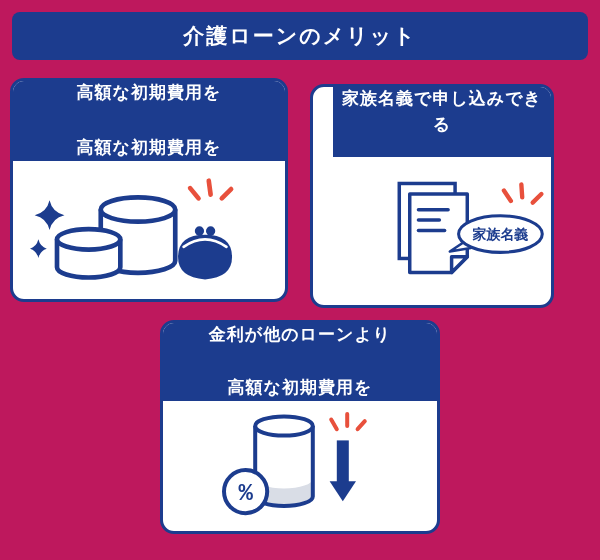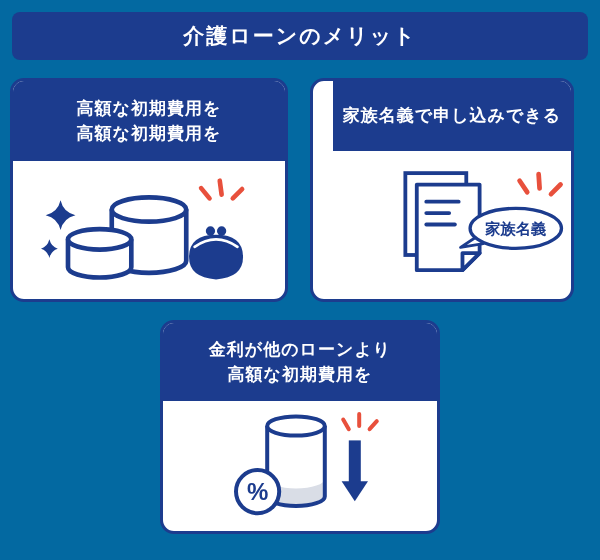--- a/index.html
+++ b/index.html
@@ -1,41 +1,41 @@
 <!DOCTYPE html>
 <html><head>
 <meta charset="utf-8">
 <style>
   html,body{margin:0;padding:0;background:#ffffff;}
   .page{
-    position:relative;width:600px;height:560px;background:#0369a1;
-    font-family:Liberation Sans, sans-serif;overflow:hidden;
+    position:relative;width:600px;height:560px;background:#be185d;
+    font-family:Liberation Mono, monospace;overflow:hidden;
   }
   .title-bar{
     position:absolute;left:12px;top:12px;width:576px;height:48px;
     background:#1c3c8e;border-radius:8px;
     display:flex;align-items:center;justify-content:center;
   }
   .title-bar span{color:#ffffff;font-size:21px;font-weight:bold;letter-spacing:2px;}
   .card{
     position:absolute;background:#ffffff;border:3px solid #1c3c8e;border-radius:14px;
     overflow:hidden;display:flex;flex-direction:column;box-sizing:border-box;
   }
   .card-1{left:10px;top:78px;width:278px;height:224px;}
-  .card-2{left:310px;top:78px;width:264px;height:224px;padding-left:20px;}
+  .card-2{left:310px;top:84px;width:244px;height:224px;padding-left:20px;}
   .card-3{left:160px;top:320px;width:280px;height:214px;}
   .card-header{
     background:#1c3c8e;color:#ffffff;font-weight:bold;font-size:17px;
-    text-align:center;display:flex;flex-direction:column;justify-content:center;
+    text-align:center;display:flex;flex-direction:column;justify-content:space-between;
     line-height:1.5;flex:0 0 auto;letter-spacing:1px;
   }
   .card-1 .card-header{height:80px;}
   .card-2 .card-header{height:70px;}
   .card-3 .card-header{height:78px;}
-  .card-body{flex:1 1 auto;display:flex;align-items:center;justify-content:center;}
+  .card-body{flex:1 1 auto;display:flex;align-items:center;justify-content:flex-start;}
   svg{display:block;}
 </style>
 </head>
 <body>
 
 <div class="page">
 
   <div class="title-bar">
     <span>介護ローンのメリット</span>
   </div>

